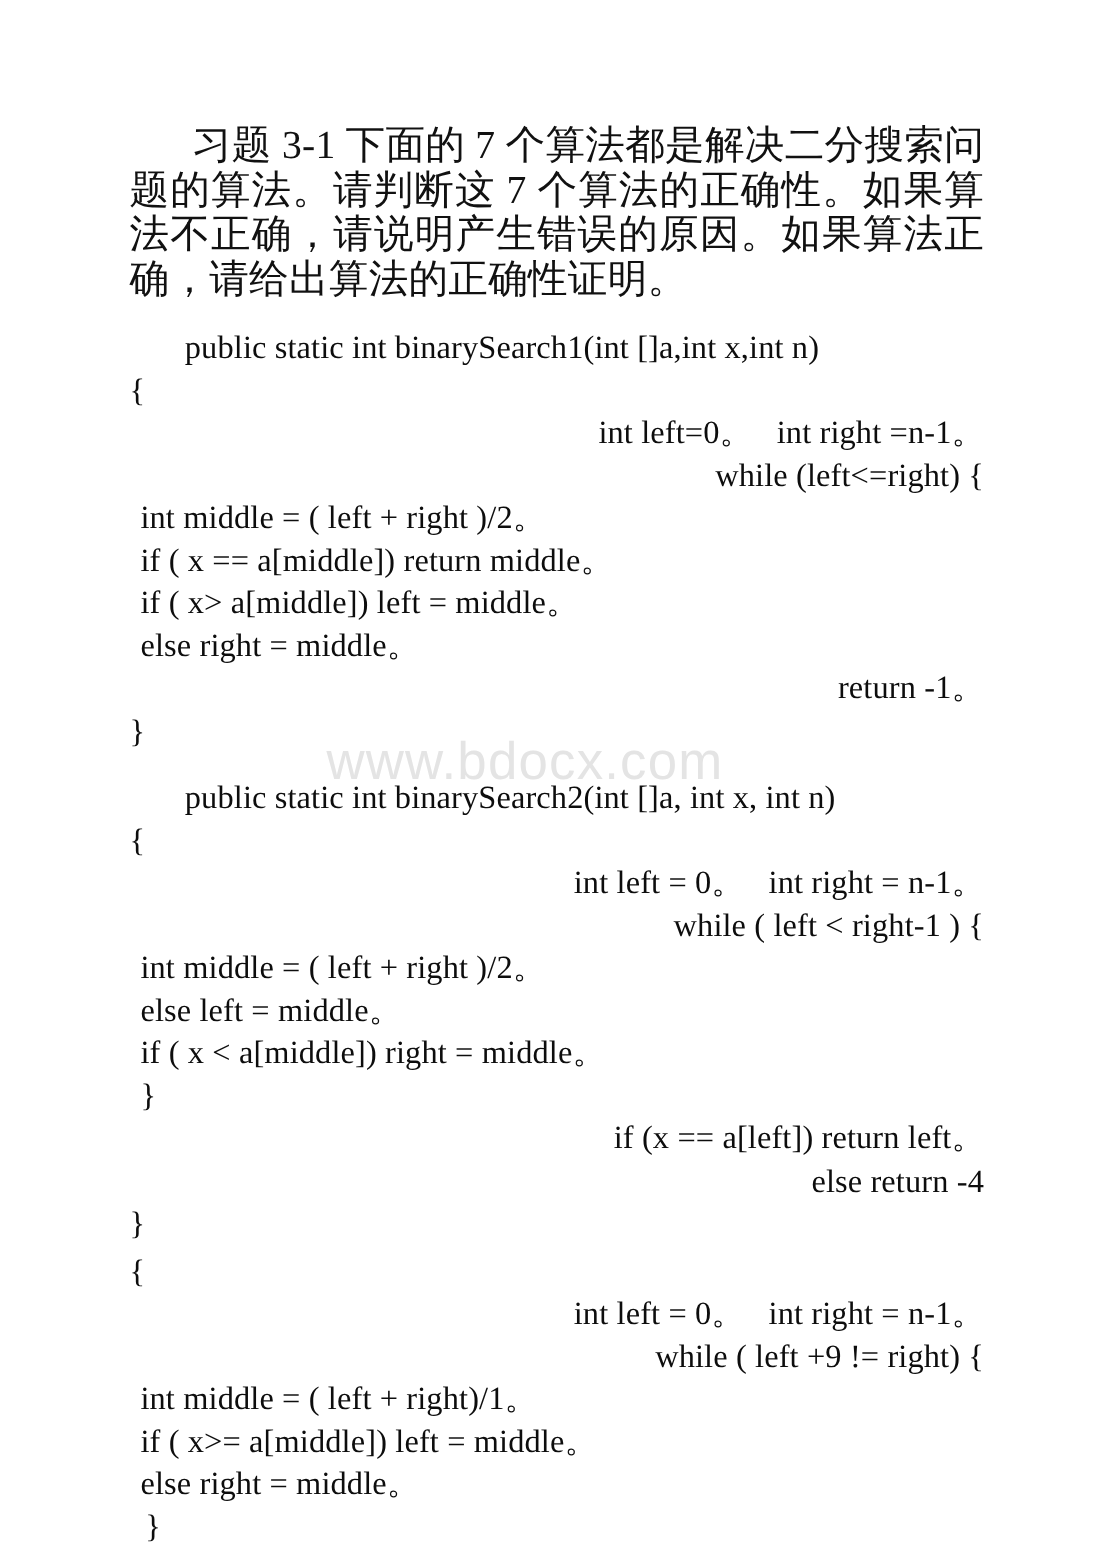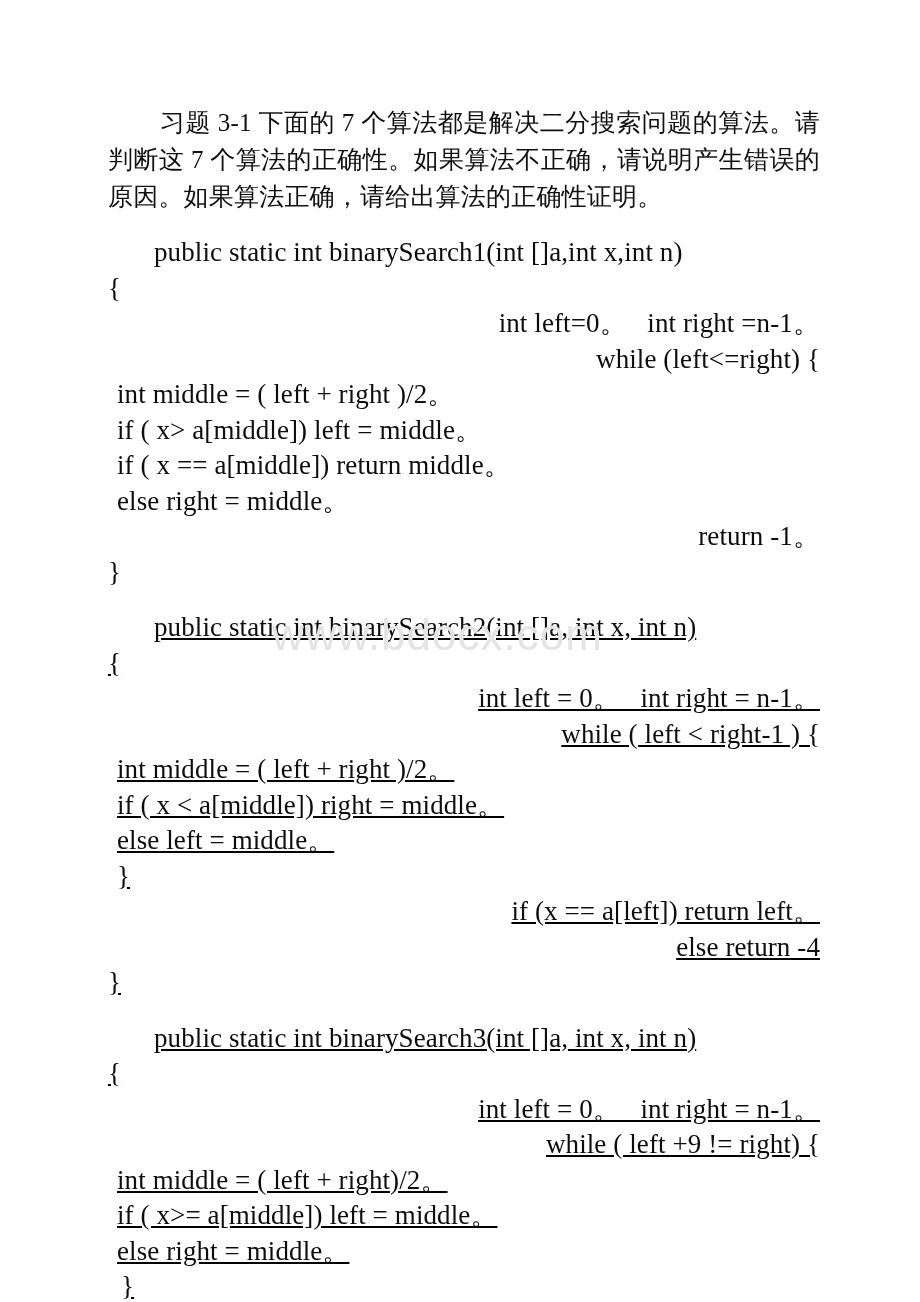--- a/index.html
+++ b/index.html
@@ -28,37 +28,36 @@
 
   #content {
     position: absolute;
     left: 108px;
     top: 104px;
     width: 712px;
   }
 
   
   .intro {
-    font-size: 25px;
+    font-size: 33px;
     line-height: 37px;
     text-align: justify;
     text-indent: 52px;
     letter-spacing: 0.2px;
     margin: 0 0 6px 0;
     color: #111111;
   }
 
   
   .listing {
     margin: 0;
     padding: 0;
   }
   .listing + .listing {
     margin-top: 4px;
-    text-decoration: underline;
   }
   .code-line {
     font-size: 27px;
     line-height: 35.5px;
     white-space: pre;
     color: #0d0d0d;
     letter-spacing: 0.1px;
   }
   .sig {
     margin-top: 20px;
@@ -93,45 +92,44 @@
 
     <p class="intro">习题 3-1  下面的 7 个算法都是解决二分搜索问题的算法。请判断这 7 个算法的正确性。如果算法不正确，请说明产生错误的原因。如果算法正确，请给出算法的正确性证明。</p>
 
     <div id="listings-container">
         <div class="listing">
           <div class="code-line sig">public static int binarySearch1(int []a,int x,int n)</div>
           <div class="code-line ind0">{</div>
           <div class="code-line ind1">int left=0。   int right =n-1。</div>
           <div class="code-line ind1">while (left&lt;=right) {</div>
           <div class="code-line ind2">int middle = ( left + right )/2。</div>
+          <div class="code-line ind2">if ( x == a[middle]) return middle。</div>
           <div class="code-line ind2">if ( x&gt; a[middle]) left = middle。</div>
-          <div class="code-line ind2">if ( x == a[middle]) return middle。</div>
           <div class="code-line ind2">else right = middle。</div>
           <div class="code-line ind1">return -1。</div>
           <div class="code-line ind0">}</div>
         </div>
         <div class="listing">
           <div class="code-line sig">public static int binarySearch2(int []a, int x, int n)</div>
           <div class="code-line ind0">{</div>
           <div class="code-line ind1">int left = 0。   int right = n-1。</div>
           <div class="code-line ind1">while ( left &lt; right-1 ) {</div>
           <div class="code-line ind2">int middle = ( left + right )/2。</div>
+          <div class="code-line ind2">else left = middle。</div>
           <div class="code-line ind2">if ( x &lt; a[middle]) right = middle。</div>
-          <div class="code-line ind2">else left = middle。</div>
           <div class="code-line ind2">}</div>
           <div class="code-line ind1">if (x == a[left]) return left。</div>
           <div class="code-line ind1">else return -4</div>
           <div class="code-line ind0">}</div>
         </div>
         <div class="listing">
-          <div class="code-line sig">public static int binarySearch3(int []a, int x, int n)</div>
           <div class="code-line ind0">{</div>
           <div class="code-line ind1">int left = 0。   int right = n-1。</div>
           <div class="code-line ind1">while ( left +9 != right) {</div>
-          <div class="code-line ind2">int middle = ( left + right)/2。</div>
+          <div class="code-line ind2">int middle = ( left + right)/1。</div>
           <div class="code-line ind2">if ( x&gt;= a[middle]) left = middle。</div>
           <div class="code-line ind2">else right = middle。</div>
           <div class="code-line ind3">}</div>
         </div>
       </div>
 
   </div>
 
   <div id="watermark">www.bdocx.com</div>
 

